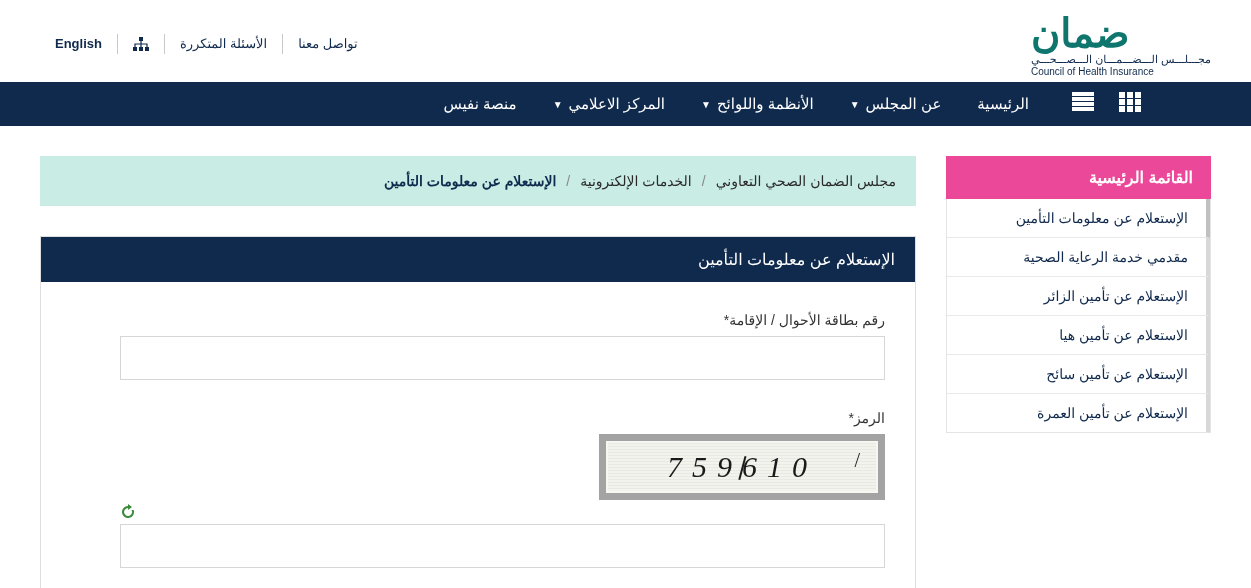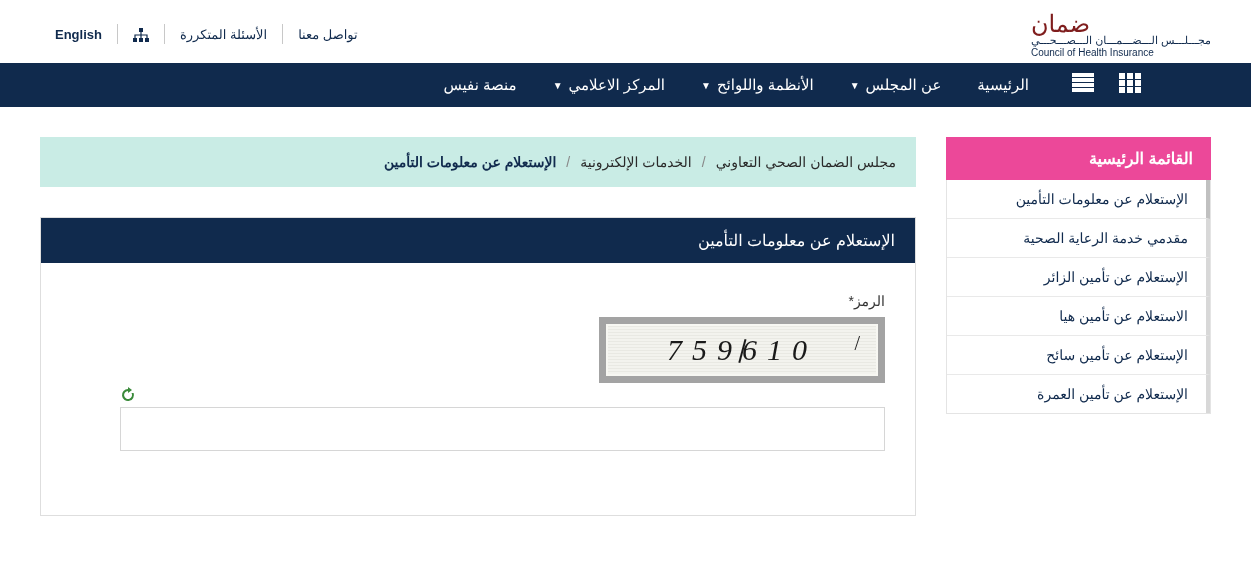--- a/index.html
+++ b/index.html
@@ -8,21 +8,21 @@
   
   .top-bar { display: flex; justify-content: space-between; align-items: center; padding: 10px 40px 5px 40px; }
   .top-links { display: flex; align-items: center; }
   .top-links > * { padding: 0 15px; font-size: 13px; color: #102a4d; }
   .top-links .sep { border-left: 1px solid #c8c8c8; height: 20px; padding: 0; }
   .top-links a { cursor: pointer; text-decoration: none; }
   .sitemap-icon { display: inline-block; }
   .sitemap-icon svg { width: 16px; height: 14px; vertical-align: middle; }
 
   .logo { text-align: left; padding-left: 40px; }
-  .logo-top { font-size: 24px; font-weight: normal; color: #7f1d1d; font-family: 'Traditional Arabic', serif; letter-spacing: -1px; }
+  .logo-top { font-size: 40px; font-weight: bold; color: #0f766e; font-family: 'Traditional Arabic', serif; letter-spacing: -1px; }
   .logo-sub1 { font-size: 11px; color: #102a4d; letter-spacing: 2px; margin-top: -4px; }
   .logo-sub2 { font-size: 10px; color: #102a4d; }
 
   
   .nav-bar { background: #102a4d; color: #fff; display: flex; align-items: center; justify-content: flex-start; padding: 0 110px 0 40px; height: 44px; }
   .nav-icons { display: flex; gap: 25px; align-items: center; }
   .nav-icon { cursor: pointer; color: #fff; }
   .nav-icon svg { width: 22px; height: 20px; fill: #fff; }
   .nav-menu { display: flex; margin-right: 25px; }
   .nav-item { padding: 0 18px; font-size: 15px; color: #fff; cursor: pointer; display: flex; align-items: center; height: 44px; }
@@ -154,20 +154,24 @@
       <span class="bsep">/</span>
       <a>الخدمات الإلكترونية</a>
       <span class="bsep">/</span>
       <span class="current">الإستعلام عن معلومات التأمين</span>
     </div>
 
     <div class="panel">
       <div class="panel-header">الإستعلام عن معلومات التأمين</div>
       <div class="panel-body">
 
+        <div class="field">
+          <label class="field-label">رقم بطاقة الأحوال / الإقامة*</label>
+          <input type="text" class="field-input" value="" style="">
+        </div>
 
         <div class="field" style="margin-bottom:24px;">
           <label class="field-label">الرمز*</label>
           <div class="captcha-box">
             <div class="captcha-img">
               <span>759610</span>
               <span class="noise">/</span>
               <div class="captcha-line"></div>
             </div>
           </div>

